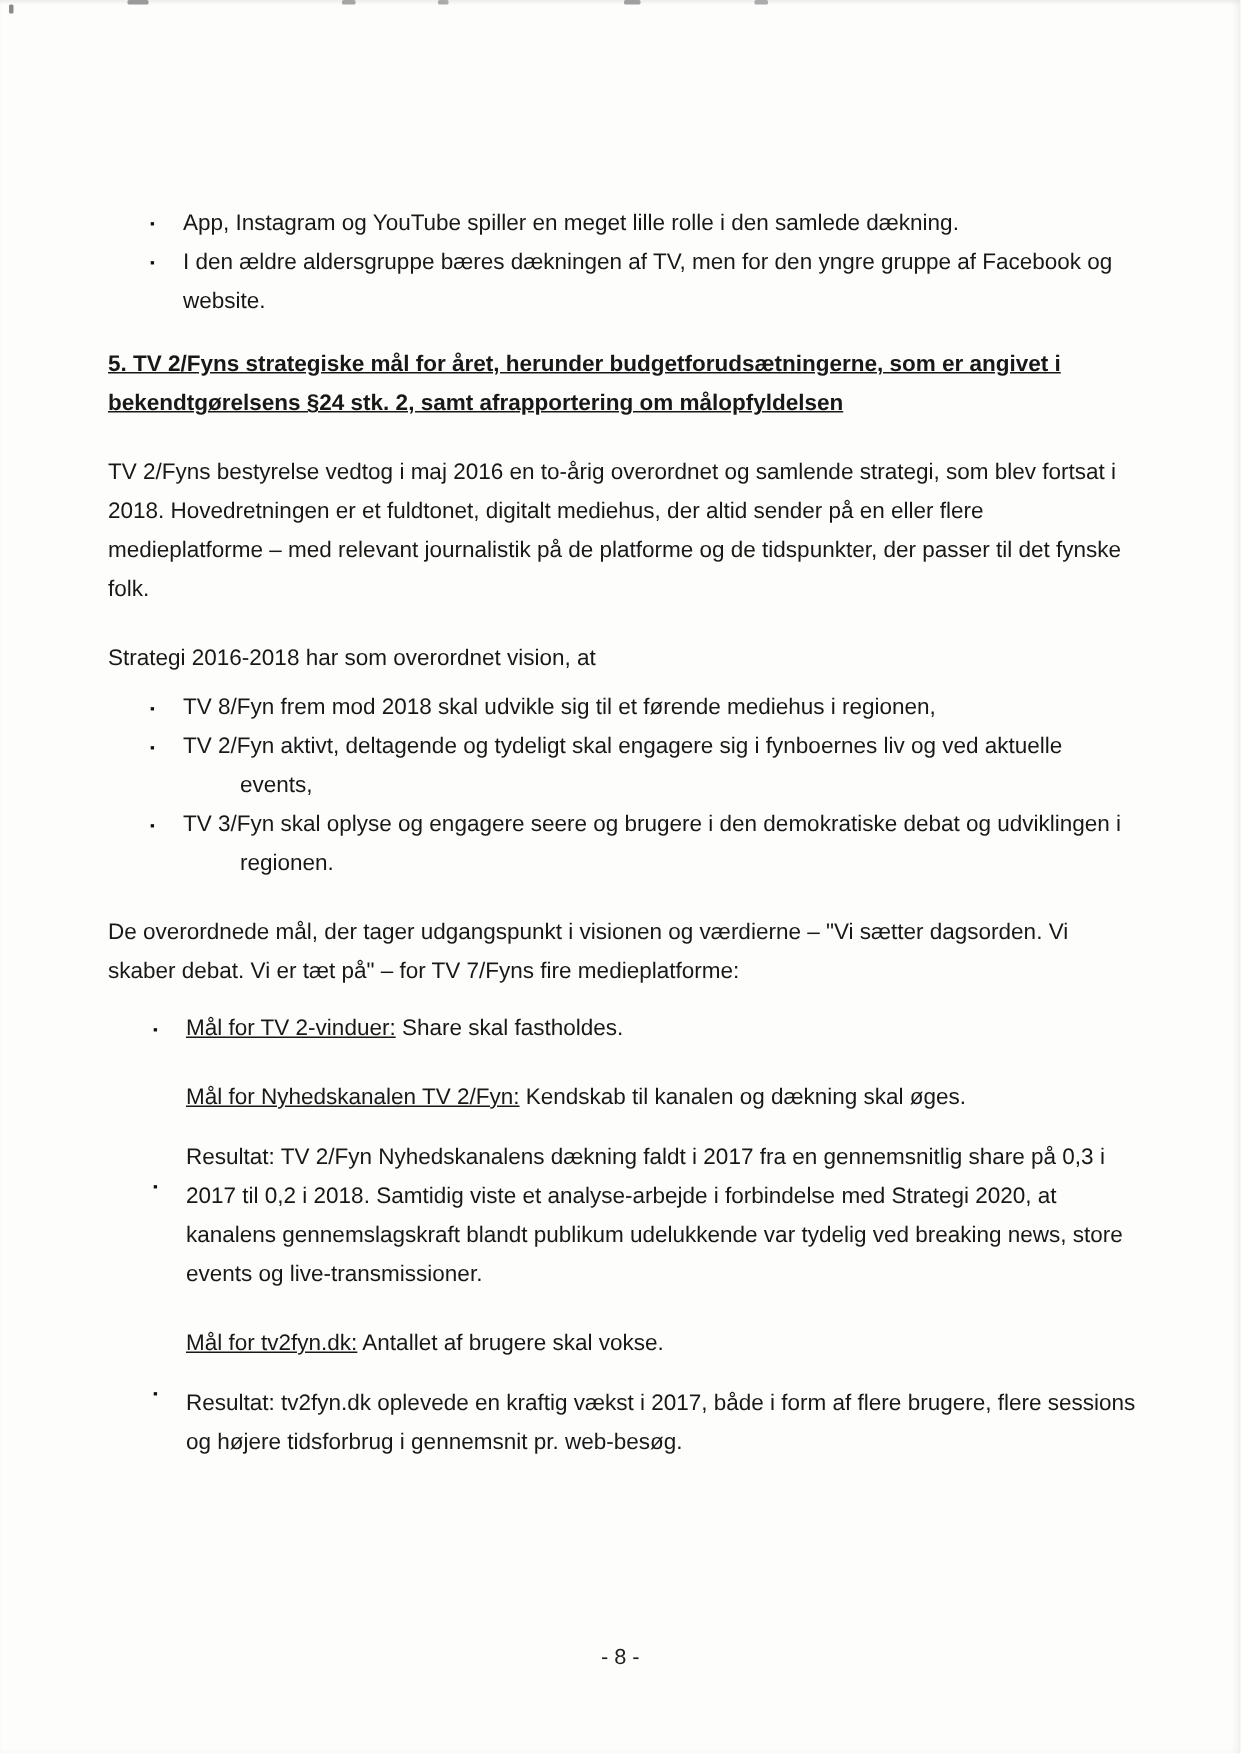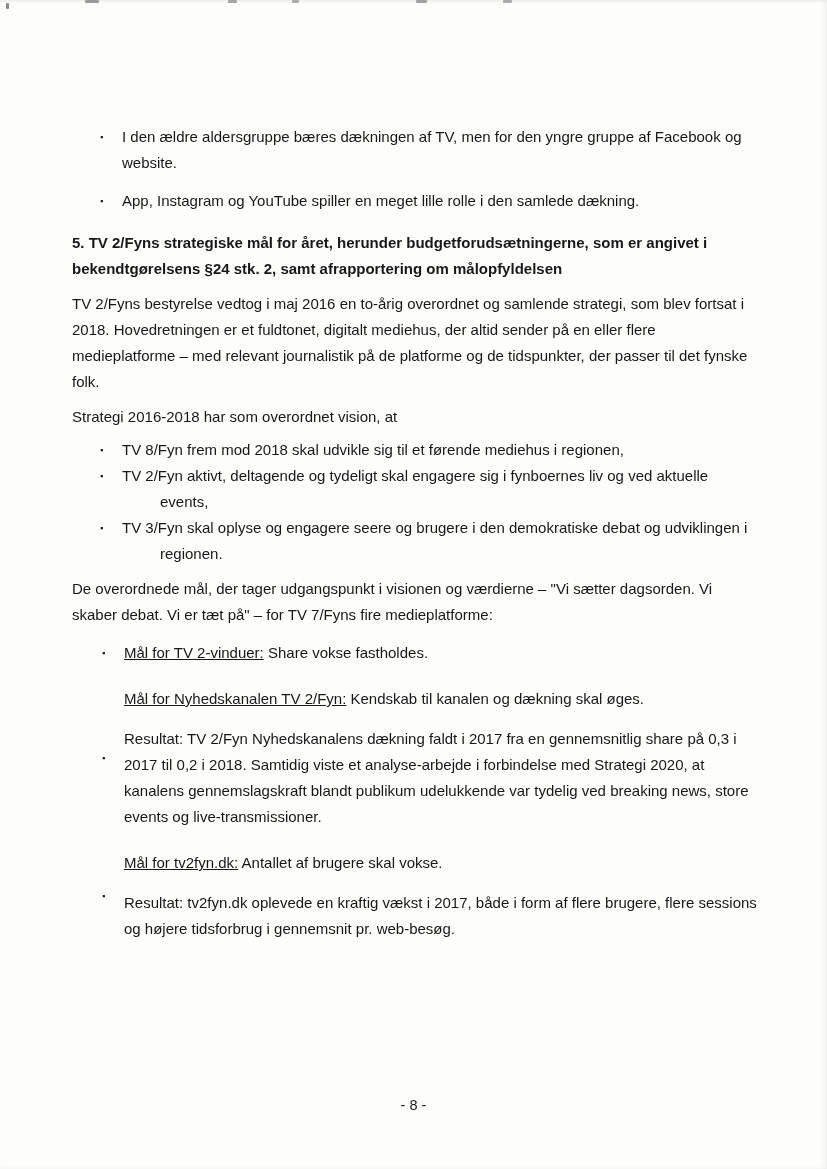--- a/index.html
+++ b/index.html
@@ -36,22 +36,23 @@
   .bullet-row .marker::before { content: "▪"; }
   .bullet-row .btext { flex: 1; }
   .btext.cont-indent {
     padding-left: 38px;
     text-indent: -38px;
   }
   .intro-gap { margin-top: 12px; }
   .heading {
     margin-top: 16px;
     font-weight: bold;
+    text-decoration: underline;
   }
-  .para { margin-top: 9px; }
+  .para { margin-top: 20px; }
   .vision-list { margin-top: 7px; }
   .goals { margin-top: 12px; }
   .goal-item { margin-top: 12px; display:flex; padding-left: 30px; }
   .goal-item .marker {
     flex: none; width: 22px; font-size: 9px; line-height: 26px; color:#111;
   }
   .goal-item .marker::before { content: "▪"; }
   .goal-body { flex: 1; }
   .goal-label { text-decoration: underline; margin-top: 15px; }
   .goal-para { margin-top: 0px; }
@@ -80,28 +81,28 @@
 
   <div class="artifact a1"></div>
   <div class="artifact a2"></div>
   <div class="artifact a3"></div>
   <div class="artifact a4"></div>
   <div class="artifact a5"></div>
   <div class="artifact a6"></div>
 
   <div class="content">
 
+    <div class="bullet-row intro-gap">
+      <span class="marker"></span>
+      <span class="btext">App, Instagram og YouTube spiller en meget lille rolle i den samlede dækning.</span>
+    </div>
+
     <div class="bullet-row">
       <span class="marker"></span>
       <span class="btext">I den ældre aldersgruppe bæres dækningen af TV, men for den yngre gruppe af Facebook og website.</span>
-    </div>
-
-    <div class="bullet-row intro-gap">
-      <span class="marker"></span>
-      <span class="btext">App, Instagram og YouTube spiller en meget lille rolle i den samlede dækning.</span>
     </div>
 
     <div class="heading">5. TV 2/Fyns strategiske mål for året, herunder budgetforudsætningerne, som er angivet i bekendtgørelsens §24 stk. 2, samt afrapportering om målopfyldelsen</div>
 
     <div class="para">TV 2/Fyns bestyrelse vedtog i maj 2016 en to-årig overordnet og samlende strategi, som blev fortsat i 2018. Hovedretningen er et fuldtonet, digitalt mediehus, der altid sender på en eller flere medieplatforme – med relevant journalistik på de platforme og de tidspunkter, der passer til det fynske folk.</div>
 
     <div class="para">Strategi 2016-2018 har som overordnet vision, at</div>
 
     <div class="vision-list">
       <div class="bullet-row">
@@ -119,21 +120,21 @@
     </div>
 
     <div class="para">De overordnede mål, der tager udgangspunkt i visionen og værdierne – "Vi sætter dagsorden. Vi skaber debat. Vi er tæt på" – for TV 7/Fyns fire medieplatforme:</div>
 
     <div class="goals">
 
       <div class="goal-item">
         <span class="marker"></span>
         <div class="goal-body">
           <div class="goal-para"><span class="goal-label">Mål for TV 2-vinduer:</span>
-            <span>Share vokse fastholdes.</span></div>
+            <span>Share skal fastholdes.</span></div>
         </div>
       </div>
 
       <div class="goal-item">
         <span class="marker"></span>
         <div class="goal-body">
           <div class="goal-para"><span class="goal-label">Mål for Nyhedskanalen TV 2/Fyn:</span>
             <span>Kendskab til kanalen og dækning skal øges.</span></div>
           <div class="goal-para">Resultat: TV 2/Fyn Nyhedskanalens dækning faldt i 2017 fra en gennemsnitlig share på 0,3 i 2017 til 0,2 i 2018. Samtidig viste et analyse-arbejde i forbindelse med Strategi 2020, at kanalens gennemslagskraft blandt publikum udelukkende var tydelig ved breaking news, store events og live-transmissioner.</div>
         </div>

